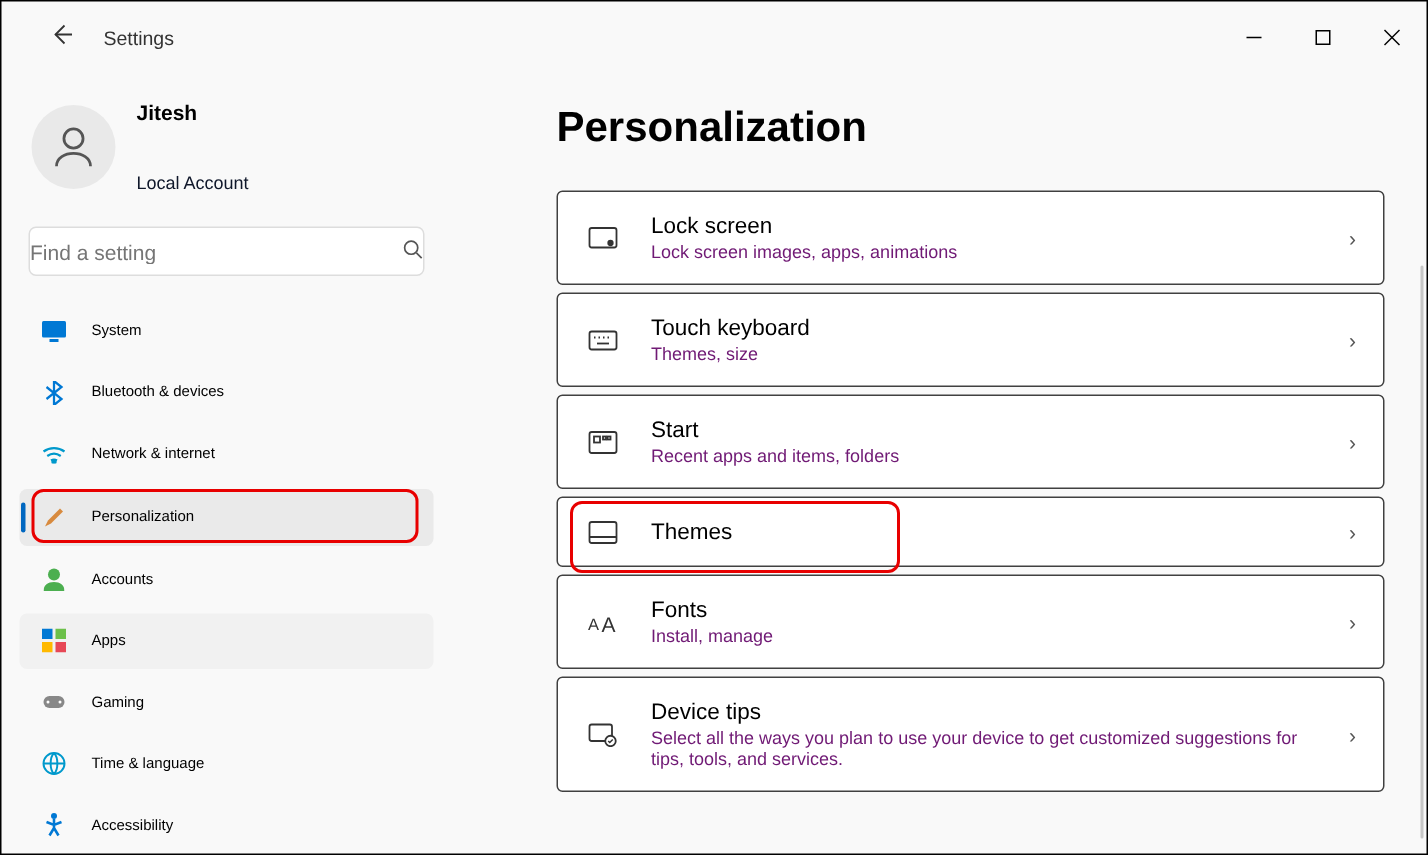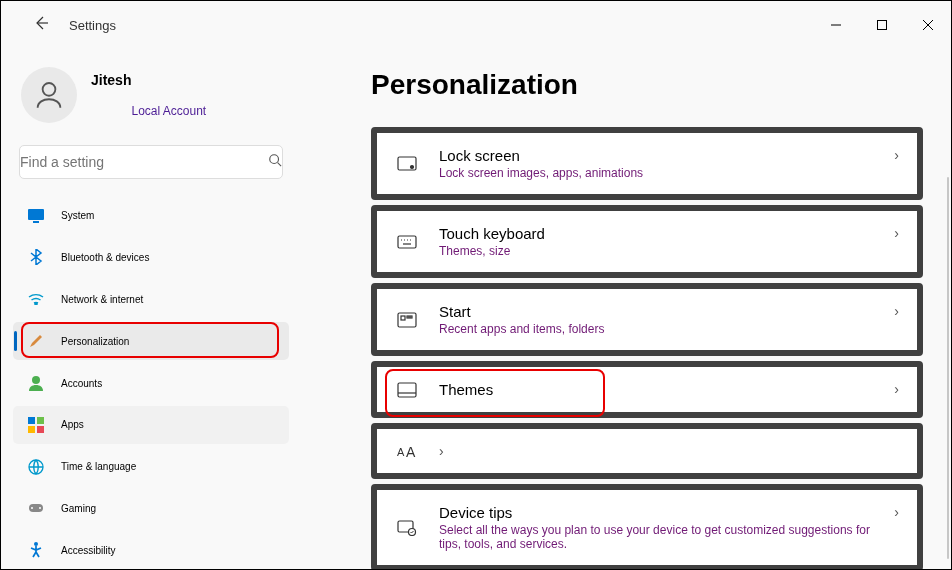--- a/index.html
+++ b/index.html
@@ -75,29 +75,29 @@
       width: 56px;
       height: 56px;
       border-radius: 50%;
       background: #e9e9e9;
       display: flex;
       align-items: center;
       justify-content: center;
     }
     .user-details {
       display: flex;
-      flex-direction: row;
+      flex-direction: column;
     }
     .user-name {
       font-size: 14px;
       font-weight: 600;
     }
     .user-account {
       font-size: 12px;
-      color: #4c1d95;
+      color: #0f172a;
       margin-top: 32px;
     }
     .search-box {
       display: flex;
       align-items: center;
       background: #fff;
       border: 1px solid #ddd;
       border-radius: 5px;
       height: 34px;
       padding: 0 0;
@@ -168,23 +168,24 @@
       display: flex;
       flex-direction: column;
     }
     .page-title {
       font-size: 28px;
       font-weight: 600;
       margin-bottom: 26px;
     }
     .setting-card {
       background: #fff;
-      border: 6px solid #404040;
+      border: 1px solid #404040;
       border-radius: 4px;
       display: flex;
+      align-items: center;
       padding: 14px 18px;
       margin-bottom: 5px;
       cursor: pointer;
       gap: 20px;
       position: relative;
     }
     .card-icon {
       width: 24px;
       display: flex;
       align-items: center;
@@ -342,37 +343,37 @@
             <rect x="9" y="0" width="7" height="7" fill="#6cc04a"></rect>
             <rect x="0" y="9" width="7" height="7" fill="#ffb900"></rect>
             <rect x="9" y="9" width="7" height="7" fill="#e74856"></rect>
           </svg>
       </span>
       <span>Apps</span>
     </div>
 
     <div class="nav-item">
       <span class="nav-icon">
-        <svg width="16" height="16" viewBox="0 0 16 16" fill="none" stroke="#0099cc" stroke-width="1.3">
-            <circle cx="8" cy="8" r="7"></circle>
-            <path d="M1 8h14M8 1c3 3 3 11 0 14M8 1c-3 3-3 11 0 14"></path>
-          </svg>
-      </span>
-      <span>Time &amp; language</span>
-    </div>
-
-    <div class="nav-item">
-      <span class="nav-icon">
         <svg width="18" height="12" viewBox="0 0 18 12" fill="#888">
             <rect x="2" y="2" width="14" height="8" rx="4"></rect>
             <circle cx="5" cy="6" r="1" fill="#fff"></circle>
             <circle cx="13" cy="6" r="1" fill="#fff"></circle>
           </svg>
       </span>
       <span>Gaming</span>
+    </div>
+
+    <div class="nav-item">
+      <span class="nav-icon">
+        <svg width="16" height="16" viewBox="0 0 16 16" fill="none" stroke="#0099cc" stroke-width="1.3">
+            <circle cx="8" cy="8" r="7"></circle>
+            <path d="M1 8h14M8 1c3 3 3 11 0 14M8 1c-3 3-3 11 0 14"></path>
+          </svg>
+      </span>
+      <span>Time &amp; language</span>
     </div>
 
     <div class="nav-item">
       <span class="nav-icon">
         <svg width="14" height="16" viewBox="0 0 14 16" fill="#0078d4">
             <circle cx="7" cy="2" r="2"></circle>
             <path d="M7 4v6M2 6l5 2 5-2M7 10l-3 5M7 10l3 5" stroke="#0078d4" stroke-width="1.7" fill="none"></path>
           </svg>
       </span>
       <span>Accessibility</span>
@@ -444,20 +445,24 @@
       <div class="highlight-red highlight-main"></div>
     </div>
 
     <div class="setting-card">
       <span class="card-icon">
         <svg width="20" height="16" viewBox="0 0 20 16" fill="#333">
             <text x="0" y="13" font-size="11" font-family="serif">A</text>
             <text x="9" y="14" font-size="14" font-family="serif">A</text>
           </svg>
       </span>
+      <div class="card-text">
+        <span class="card-title">Fonts</span>
+        <span class="card-subtitle">Install, manage</span>
+      </div>
       <span class="chevron">›</span>
     </div>
 
     <div class="setting-card">
       <span class="card-icon">
         <svg width="20" height="16" viewBox="0 0 20 16" fill="none" stroke="#333" stroke-width="1.2">
             <rect x="1" y="1" width="15" height="11" rx="1.5"></rect>
             <circle cx="15" cy="12" r="3.5" fill="#fff" stroke="#333"></circle>
             <path d="M13.5 12l1 1 2-2" stroke="#333" stroke-width="1" fill="none"></path>
           </svg>

